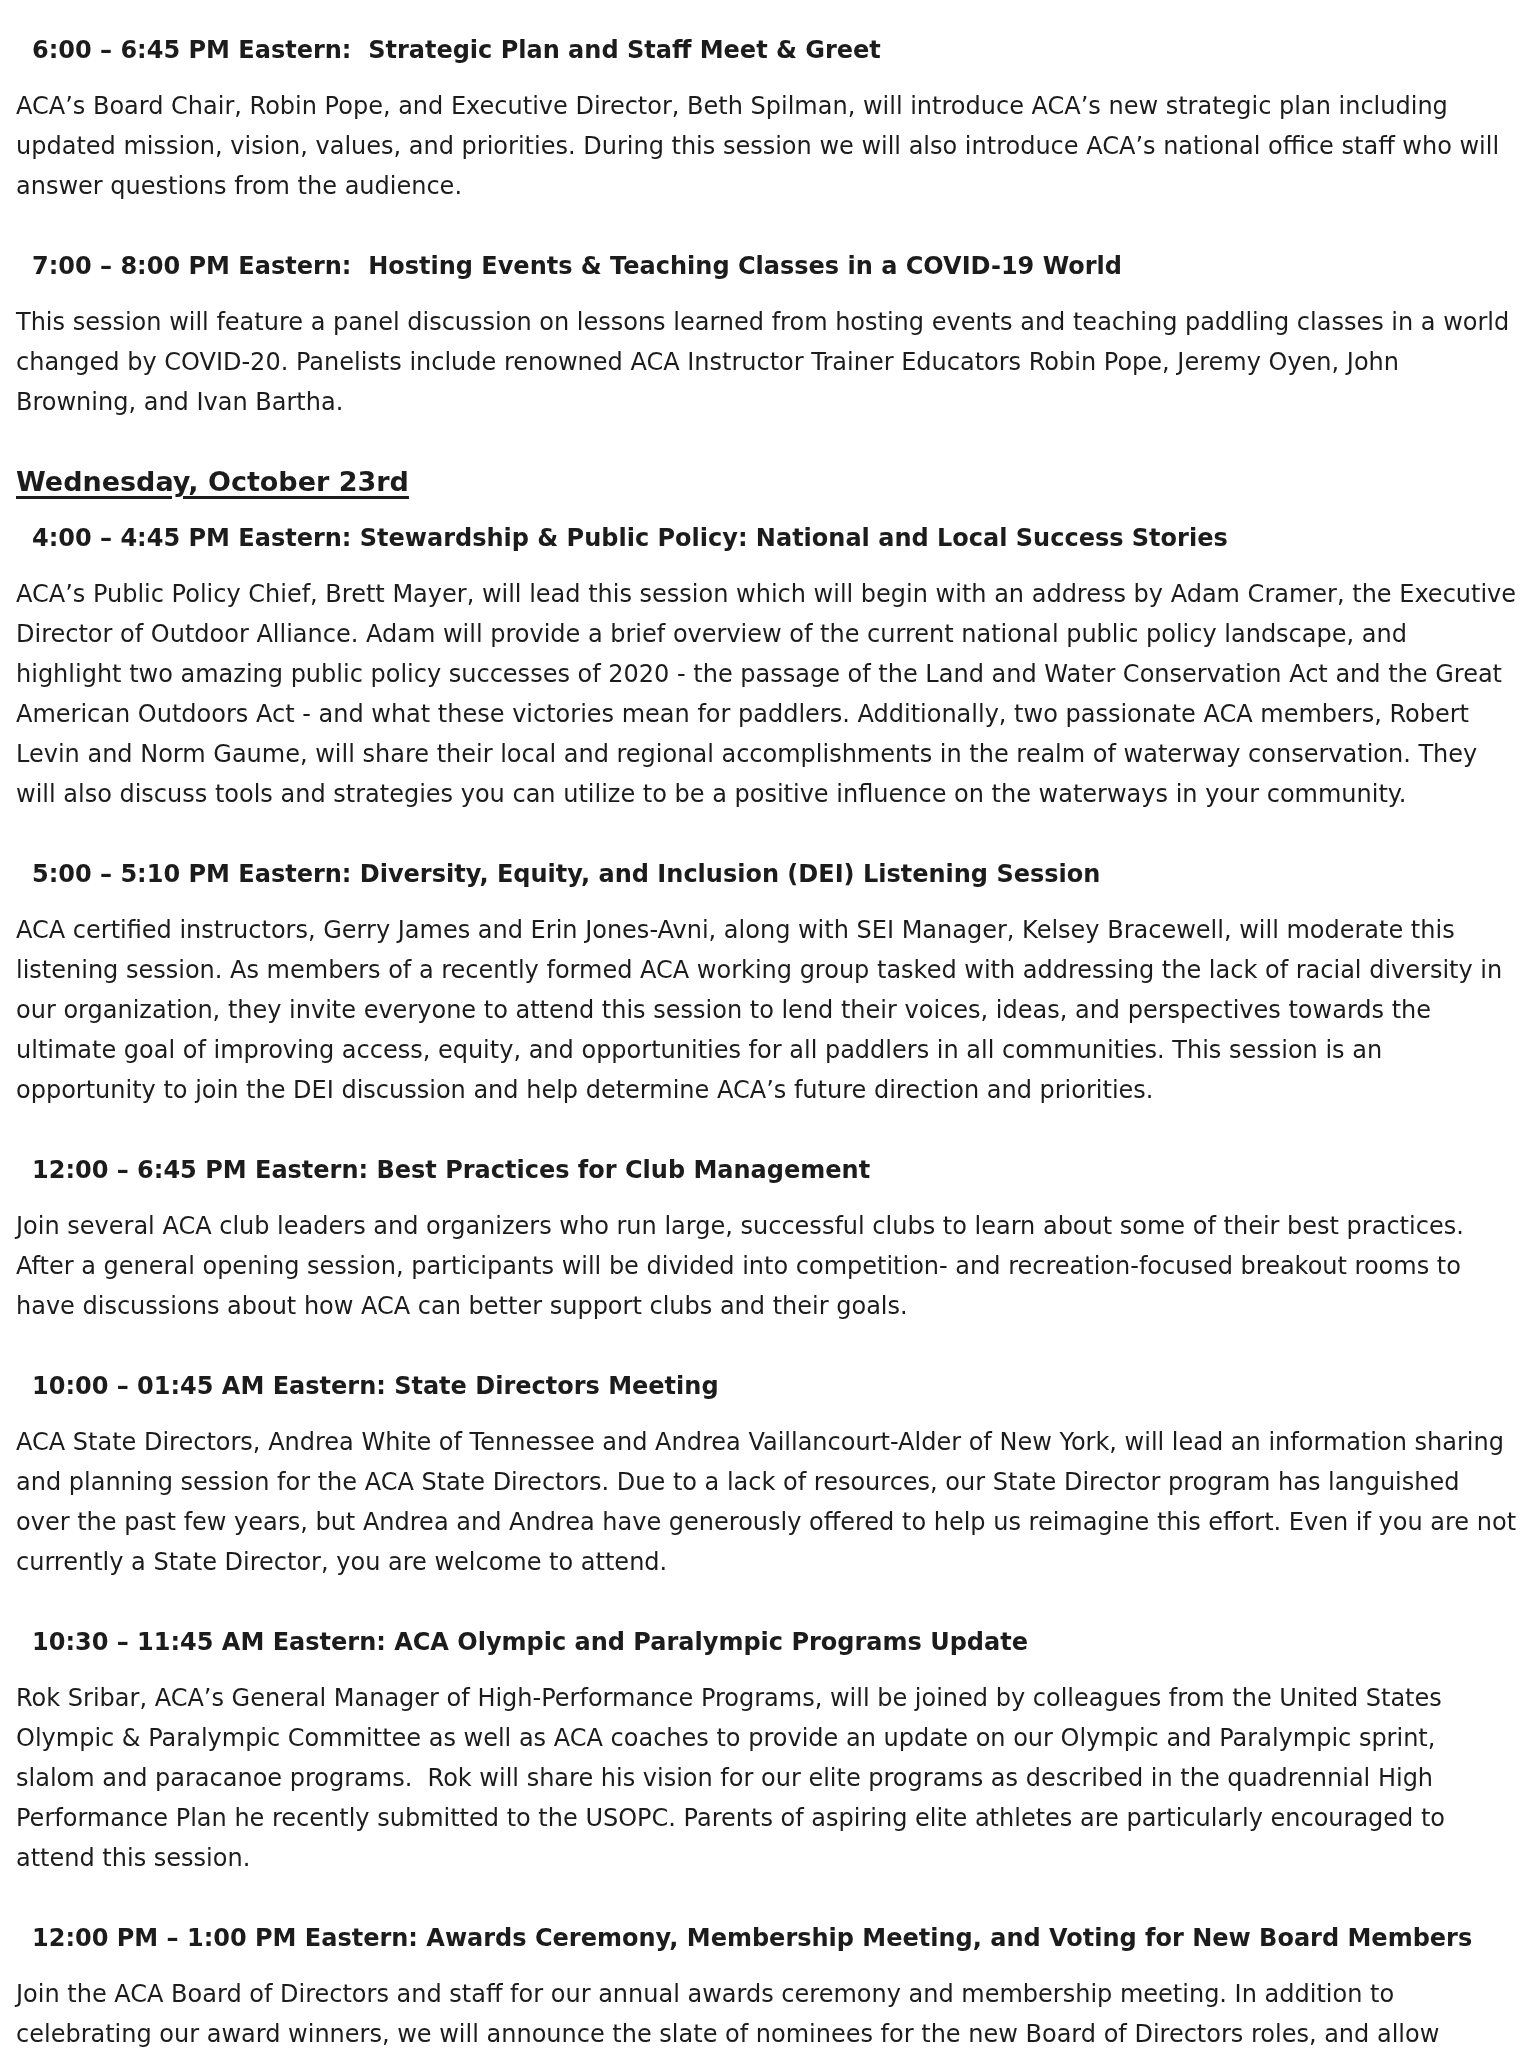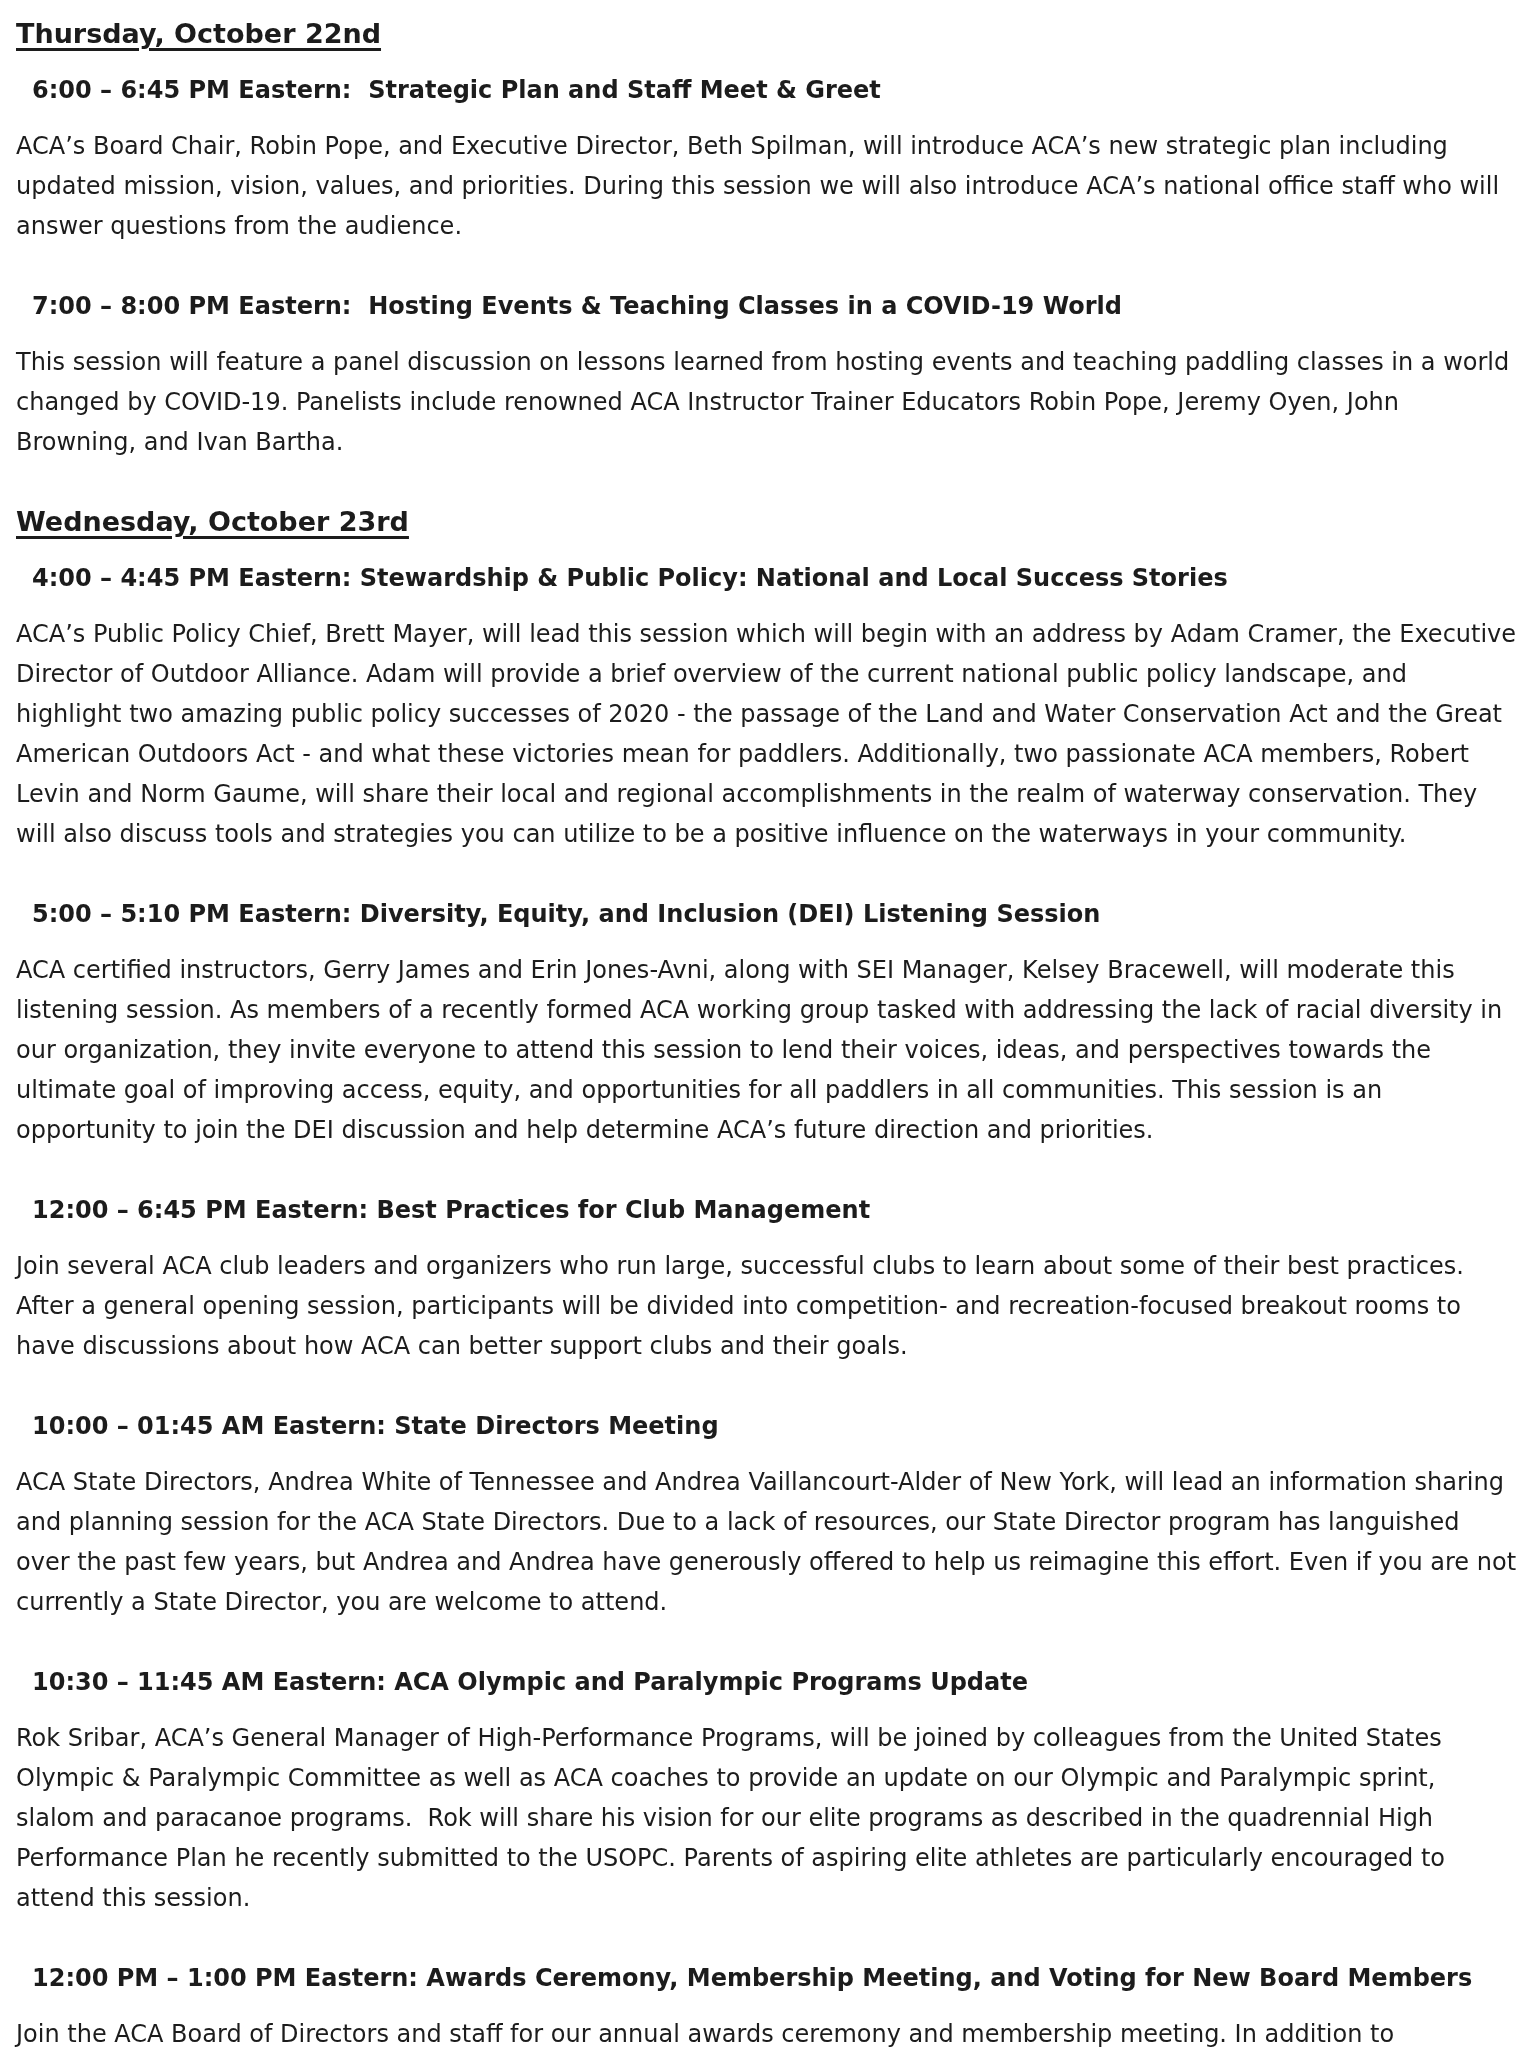--- a/index.html
+++ b/index.html
@@ -38,28 +38,27 @@
     margin: 0 0 40px 0;
     white-space: pre-wrap;
   }
 </style>
 </head>
 <body>
 
 <div class="page">
 
   <div class="day">
-    <h2 class="day-heading">Thursday, October 22nd</h2>
     <div class="session">
       <h3 class="session-title">6:00 – 6:45 PM Eastern:  Strategic Plan and Staff Meet &amp; Greet</h3>
       <p class="session-desc">ACA’s Board Chair, Robin Pope, and Executive Director, Beth Spilman, will introduce ACA’s new strategic plan including updated mission, vision, values, and priorities. During this session we will also introduce ACA’s national office staff who will answer questions from the audience.</p>
     </div>
     <div class="session">
       <h3 class="session-title">7:00 – 8:00 PM Eastern:  Hosting Events &amp; Teaching Classes in a COVID-19 World</h3>
-      <p class="session-desc">This session will feature a panel discussion on lessons learned from hosting events and teaching paddling classes in a world changed by COVID-19. Panelists include renowned ACA Instructor Trainer Educators Robin Pope, Jeremy Oyen, John Browning, and Ivan Bartha.</p>
+      <p class="session-desc">This session will feature a panel discussion on lessons learned from hosting events and teaching paddling classes in a world changed by COVID-20. Panelists include renowned ACA Instructor Trainer Educators Robin Pope, Jeremy Oyen, John Browning, and Ivan Bartha.</p>
     </div>
   </div>
 
   <div class="day">
     <h2 class="day-heading">Wednesday, October 23rd</h2>
     <div class="session">
       <h3 class="session-title">4:00 – 4:45 PM Eastern: Stewardship &amp; Public Policy: National and Local Success Stories</h3>
       <p class="session-desc">ACA’s Public Policy Chief, Brett Mayer, will lead this session which will begin with an address by Adam Cramer, the Executive Director of Outdoor Alliance. Adam will provide a brief overview of the current national public policy landscape, and highlight two amazing public policy successes of 2020 - the passage of the Land and Water Conservation Act and the Great American Outdoors Act - and what these victories mean for paddlers. Additionally, two passionate ACA members, Robert Levin and Norm Gaume, will share their local and regional accomplishments in the realm of waterway conservation. They will also discuss tools and strategies you can utilize to be a positive influence on the waterways in your community.</p>
     </div>
     <div class="session">

